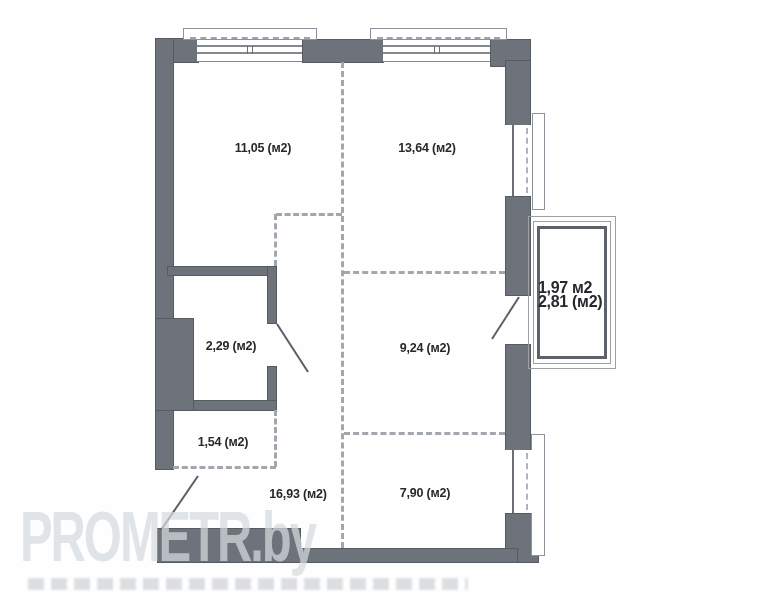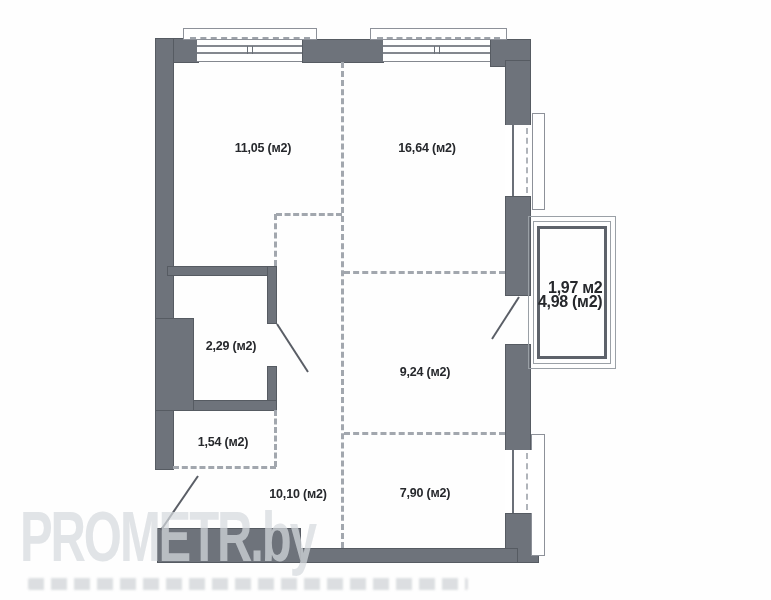--- a/index.html
+++ b/index.html
@@ -1,19 +1,18 @@
 <!DOCTYPE html>
 <html style="--wall: #6e737b; --wallborder: #565b62; --dash: #a2a7ae; --line: #8d9199; --text: #26282c;"><head>
 <meta charset="utf-8">
 <style>
   html,body{margin:0;padding:0;background:#fff;}
   .stage{
     position:relative;width:771px;height:600px;background:#fefefe;overflow:hidden;
     font-family:"Liberation Sans",sans-serif;
-    text-align:right;
   }
   .wall{
     position:absolute;background:var(--wall,#6e737b);
     border:1px solid var(--wallborder,#565b62);box-sizing:border-box;
   }
   .sill{
     position:absolute;background:#fff;border:1px solid var(--line,#8d9199);box-sizing:border-box;
   }
   .sdash{
     position:absolute;left:6px;right:6px;bottom:0;height:0;
@@ -116,28 +115,28 @@
   <div class="dash-v" style="left:274px;top:410px;height:57px;"></div>
   <div class="dash-h" style="left:173px;top:466px;width:103px;"></div>
 
   <svg class="doors" width="771" height="600" viewBox="0 0 771 600">
     <line x1="161" y1="530" x2="198" y2="476" stroke="#5a5e66" stroke-width="2"></line>
     <line x1="277" y1="324" x2="308" y2="372" stroke="#5a5e66" stroke-width="2"></line>
     <line x1="492" y1="339" x2="519" y2="297" stroke="#5a5e66" stroke-width="2"></line>
   </svg>
 
   <div class="room-label" style="left:263px;top:148px;">11,05 (м2)</div>
-  <div class="room-label" style="left:427px;top:148px;">16,64 (м2)</div>
+  <div class="room-label" style="left:427px;top:148px;">13,64 (м2)</div>
   <div class="room-label" style="left:231px;top:346px;">2,29 (м2)</div>
-  <div class="room-label" style="left:425px;top:372px;">9,24 (м2)</div>
+  <div class="room-label" style="left:425px;top:348px;">9,24 (м2)</div>
   <div class="room-label" style="left:223px;top:442px;">1,54 (м2)</div>
-  <div class="room-label" style="left:298px;top:494px;">10,10 (м2)</div>
+  <div class="room-label" style="left:298px;top:494px;">16,93 (м2)</div>
   <div class="room-label" style="left:425px;top:493px;">7,90 (м2)</div>
 
   <div class="balcony-label" style="left:538px;top:281px;">
     <span>1,97 м2</span>
-    <span>4,98 (м2)</span>
+    <span>2,81 (м2)</span>
   </div>
 
   <div class="watermark">PROMETR.by</div>
   <div class="blurline"></div>
 
 </div>
 
 </body></html>

